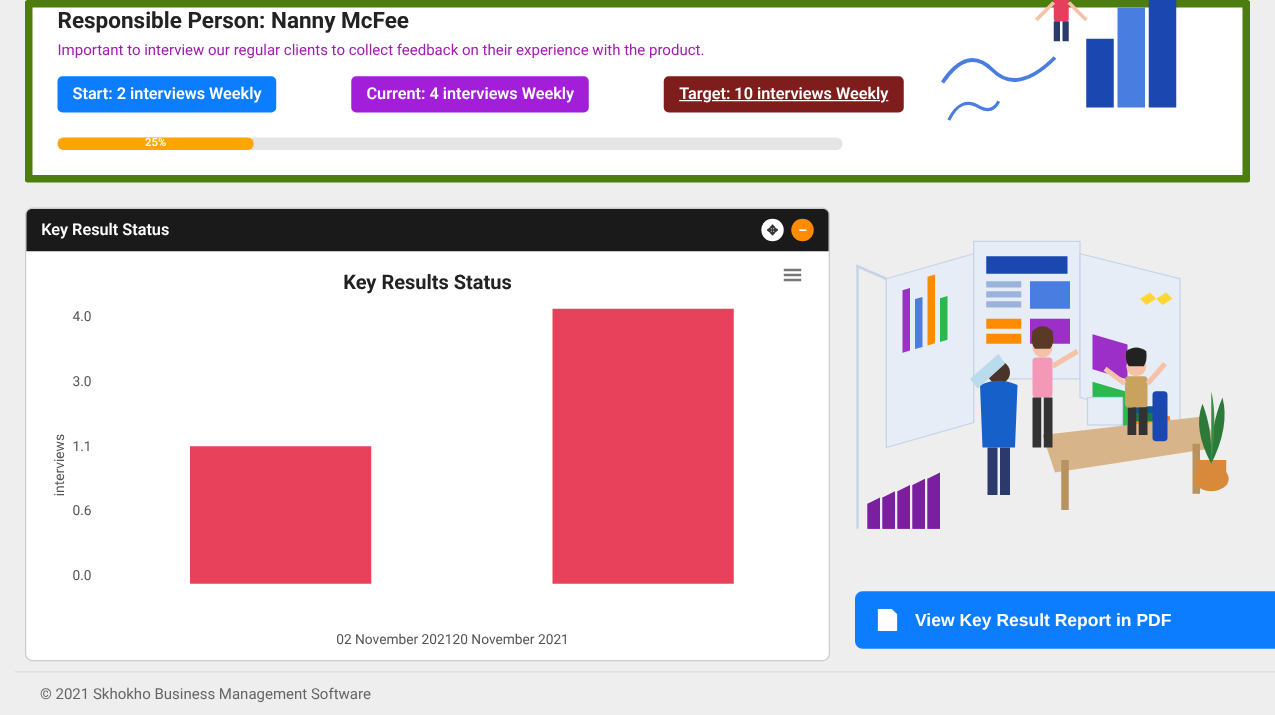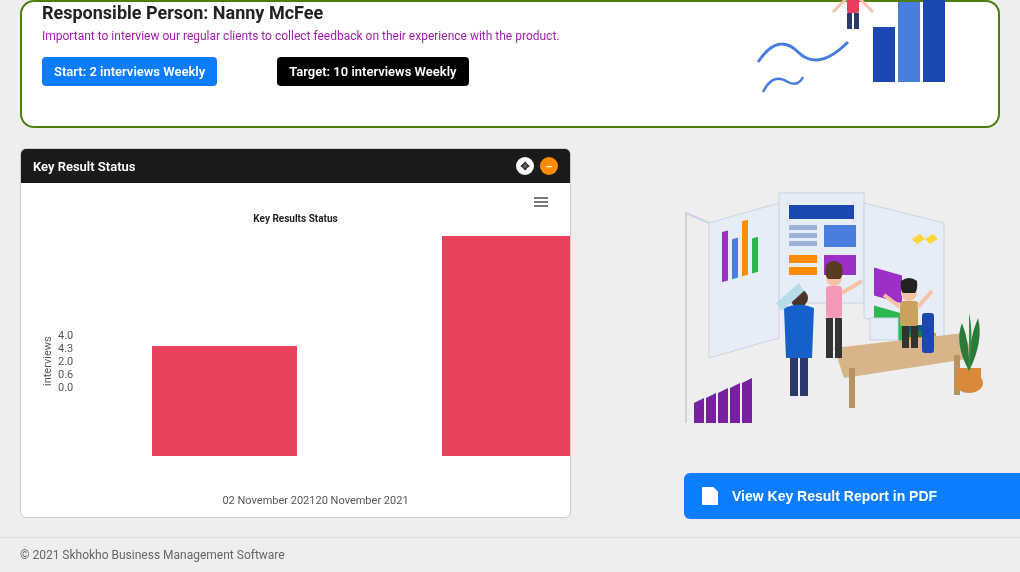--- a/index.html
+++ b/index.html
@@ -6,91 +6,90 @@
 body {
   font-family: -apple-system, BlinkMacSystemFont, "Segoe UI", Roboto, sans-serif;
   background: #eeeeee;
   width: 1020px;
   height: 572px;
   overflow: hidden;
   position: relative;
 }
 .top-card {
   background: #fff;
-  border: 2px solid #4d7c0f;
-  border-radius: 14px;
+  border: 6px solid #4d7c0f;
+  border-radius: 2px;
   margin: 0 20px 20px 20px;
   padding: 0 20px 20px 20px;
   position: relative;
   min-height: 120px;
 }
 .top-card h3 { font-size: 18px; font-weight: 700; color: #222; margin-bottom: 6px; }
 .top-card .desc { font-size: 12px; color: #a21caf; margin-bottom: 14px; }
 .badges { display: flex; gap: 60px; margin-bottom: 20px; }
 .badge {
   font-size: 13px; font-weight: 600; color: #fff;
   padding: 7px 12px; border-radius: 4px;
 }
 .badge-blue { background: #0d7dff; }
 .badge-purple { background: #a21ed8; }
-.badge-green { background: #000000; }
+.badge-green { background: #7f1d1d; text-decoration: underline; }
 .progress-track {
   height: 10px; background: #e5e5e5; border-radius: 6px; width: 628px;
   position: relative;
 }
 .progress-fill {
   height: 100%; background: #ffa500; border-radius: 6px;
   display: flex; align-items: center; justify-content: center;
   min-width: 40px;
 }
 .progress-fill span { font-size: 9px; color: #fff; font-weight: 600; }
 .top-illus {
   position: absolute; right: 20px; top: -30px; width: 230px; height: 130px;
 }
 .chart-panel {
   background: #fff;
   border: 1px solid #ccc;
   border-radius: 6px;
   margin: 0 0 0 20px;
-  width: 551px;
+  width: 644px;
   overflow: hidden;
 }
 .chart-panel-header {
   background: #1a1a1a; color: #fff;
   display: flex; align-items: center; justify-content: space-between;
   padding: 8px 12px; font-size: 13px; font-weight: 600;
 }
 .chart-panel-header .icons { display: flex; gap: 6px; }
 .circle-btn {
   width: 18px; height: 18px; border-radius: 50%; display: flex;
   align-items: center; justify-content: center; font-size: 11px;
   cursor: pointer;
 }
 .circle-white { background: #fff; color: #333; }
 .circle-orange { background: #ff8c00; color: #fff; font-weight: 700; }
 .chart-body { padding: 10px 20px 10px 20px; position: relative; }
-.chart-title { text-align: center; font-size: 10px; font-weight: 700; margin: 20px 0 12px; color: #222; }
+.chart-title { text-align: center; font-size: 16px; font-weight: 700; margin: 5px 0 12px; color: #222; }
 .chart-menu {
   position: absolute; right: 22px; top: 14px; cursor: pointer;
   display: flex; flex-direction: column; gap: 2px;
 }
 .chart-menu span { width: 14px; height: 2px; background: #777; }
 .plot-area {
   display: flex; height: 250px;
 }
 .ylabel {
   writing-mode: vertical-rl; transform: rotate(180deg);
   font-size: 11px; color: #555; text-align: center;
   margin-right: 4px;
 }
 .yaxis {
-  display: flex; flex-direction: column; justify-content: center;
+  display: flex; flex-direction: column; justify-content: space-between;
   font-size: 11px; color: #555; text-align: right; padding-right: 8px;
   height: 220px;
-  margin-top: 15px;
 }
 .bars-container {
   flex: 1; position: relative; height: 220px;
   border-left: 1px solid transparent;
 }
 .bar {
   position: absolute; bottom: 0; width: 145px;
   background: #e8415c;
 }
 .xaxis {
@@ -108,37 +107,43 @@
   width: 348px; background: #0d7dff; color: #fff;
   border: none; border-radius: 6px; padding: 14px 18px;
   font-size: 14px; font-weight: 700; cursor: pointer;
   display: flex; align-items: center; gap: 14px;
 }
 .pdf-btn .file-icon {
   width: 16px; height: 18px; background: #fff;
   clip-path: polygon(0 0, 70% 0, 100% 25%, 100% 100%, 0 100%);
 }
 .footer {
-  position: absolute; bottom: 0; left: 0; right: 0;
+  position: absolute; bottom: 0; left: 12px; right: 0;
   padding: 10px 20px; font-size: 12px; color: #666;
   border-top: 1px solid #ddd; background: #eeeeee;
 }
 </style>
 </head>
 <body>
 
 <div class="top-card">
   <h3>
     <span>Responsible Person:</span>
     <span>Nanny McFee</span>
   </h3>
   <p class="desc">Important to interview our regular clients to collect feedback on their experience with the product.</p>
   <div class="badges">
     <span class="badge badge-blue">Start: 2 interviews Weekly</span>
+    <span class="badge badge-purple">Current: 4 interviews Weekly</span>
     <span class="badge badge-green">Target: 10 interviews Weekly</span>
+  </div>
+  <div class="progress-track">
+    <div class="progress-fill" style="width:25%">
+      <span>25%</span>
+    </div>
   </div>
   <div class="top-illus">
     <svg viewBox="0 0 230 130" width="230" height="130">
       <path d="M10 90 Q30 60 50 80 T100 70" stroke="#4a7de0" stroke-width="3" fill="none"></path>
       <path d="M15 120 Q25 100 40 110 Q50 115 55 105" stroke="#4a7de0" stroke-width="2.5" fill="none"></path>
       <rect x="125" y="55" width="22" height="55" fill="#1a47b0"></rect>
       <rect x="150" y="30" width="22" height="80" fill="#4a7de0"></rect>
       <rect x="175" y="10" width="22" height="100" fill="#1a47b0"></rect>
       <circle cx="105" cy="15" r="6" fill="#f5c2a8"></circle>
       <rect x="99" y="21" width="12" height="20" fill="#e83e5e" rx="2"></rect>
@@ -164,22 +169,22 @@
     <div class="chart-menu">
       <span></span>
         <span></span>
         <span></span>
     </div>
     <div class="chart-title">Key Results Status</div>
     <div class="plot-area">
       <div class="ylabel">interviews</div>
       <div class="yaxis">
         <span>4.0</span>
-        <span>4.3</span>
-        <span>2.0</span>
+        <span>3.0</span>
+        <span>1.1</span>
         <span>0.6</span>
         <span>0.0</span>
       </div>
       <div class="bars-container">
         <div class="bar" style="left:70px; height:50%;"></div>
         <div class="bar" style="left:360px; height:100%;"></div>
       </div>
     </div>
     <div class="xaxis">
       <span>02 November 2021</span>

